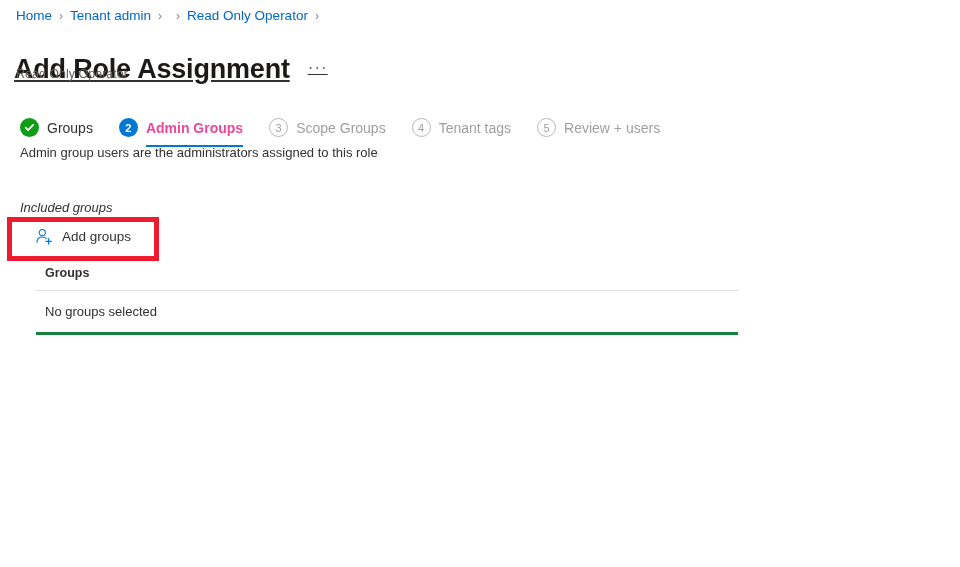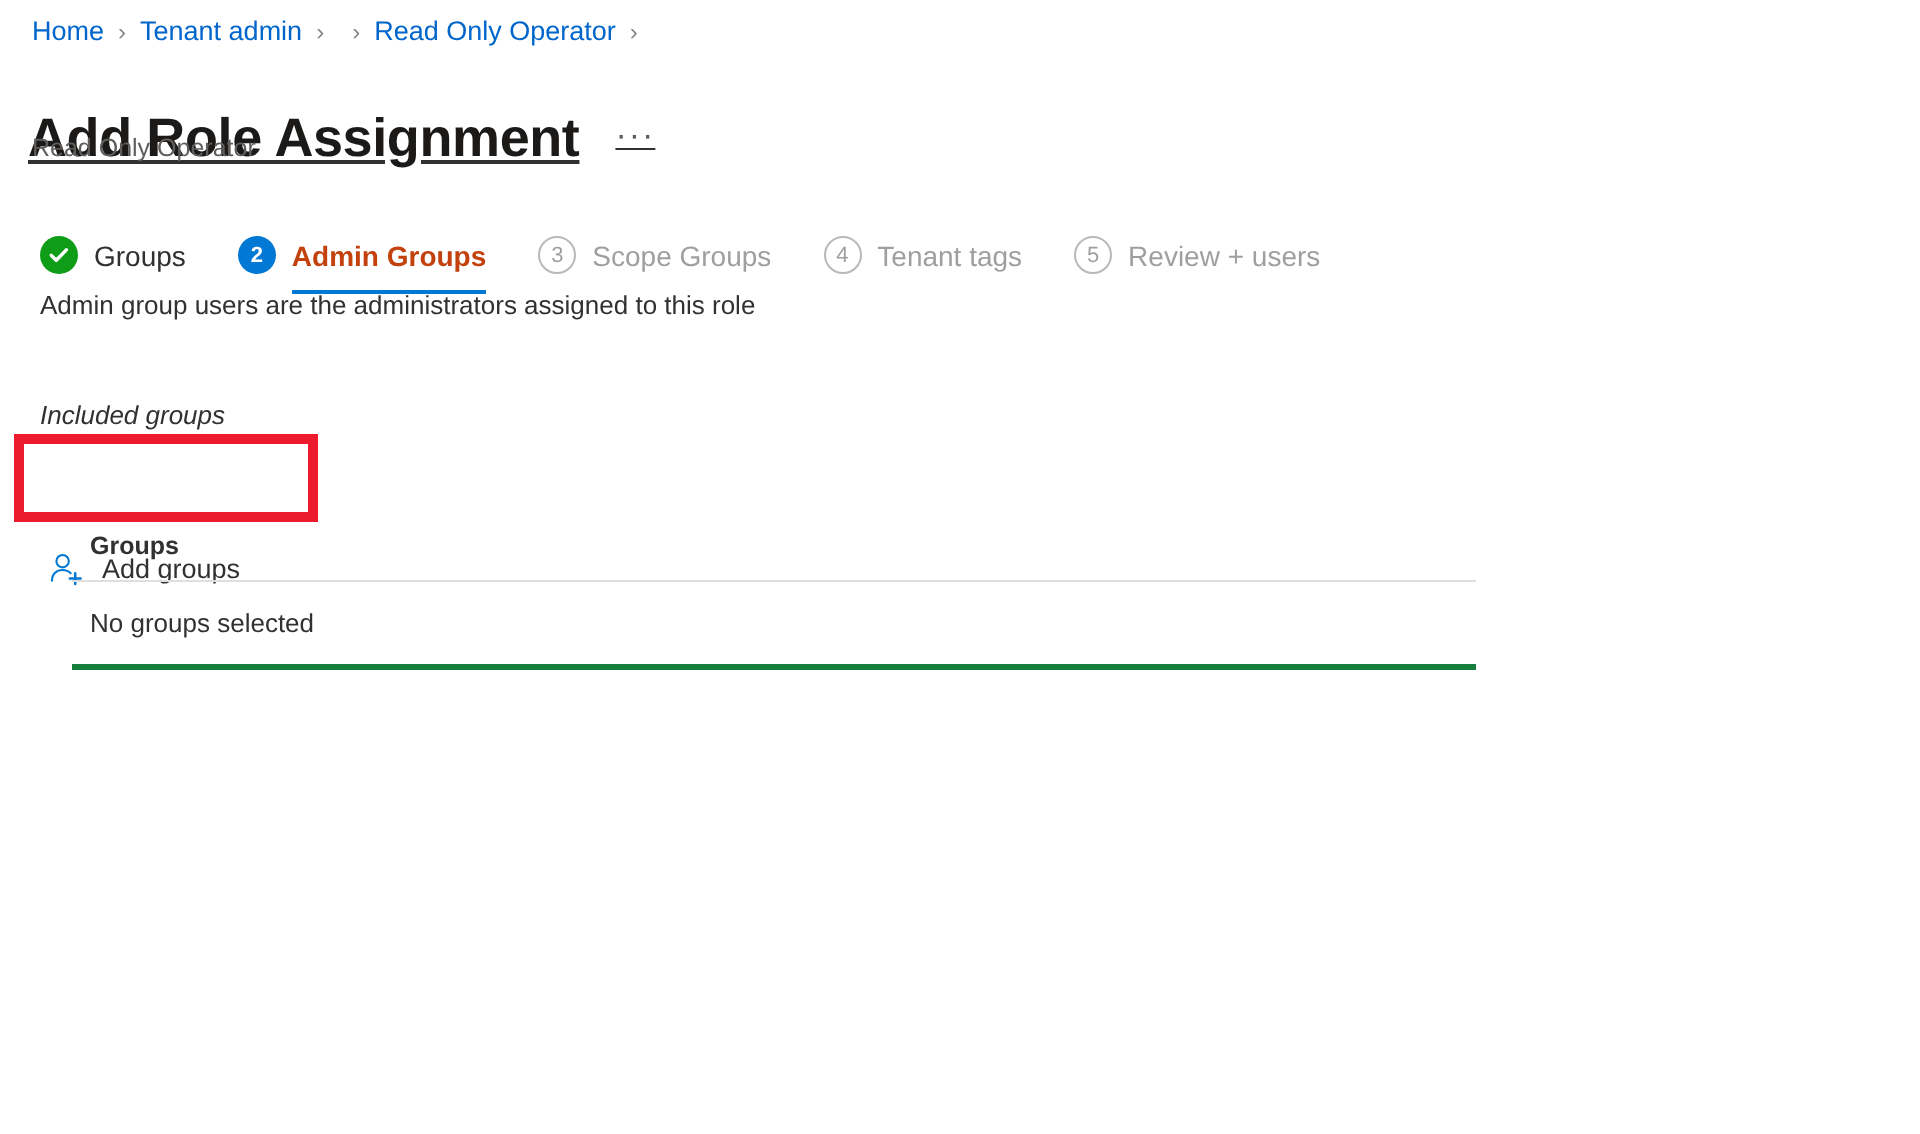--- a/index.html
+++ b/index.html
@@ -116,21 +116,21 @@
     border: 1px solid #b9b9b9;
     color: #a19f9d;
     background: #ffffff;
   }
   .step-label {
     font-size: 14px;
     line-height: 18px;
     white-space: nowrap;
   }
   .step.done .step-label   { color: #323130; }
-  .step.current .step-label{ color: #c2410c; font-weight: 700; }
+  .step.current .step-label{ color: #ec4899; font-weight: 700; }
   .step.pending .step-label{ color: #a19f9d; }
   .step.current .underline {
     position: absolute;
     left: 27px;
     right: 0;
     bottom: 0;
     height: 2px;
     background: #0078d4;
   }
 
@@ -158,30 +158,29 @@
     position: absolute;
     left: 7px;
     top: 217px;
     width: 152px;
     height: 44px;
     border: 5px solid #ed1b2e;
     box-sizing: border-box;
   }
   .add-groups-btn {
     position: absolute;
-    left: 24px;
+    left: 35px;
     top: 228px;
     display: flex;
     align-items: center;
     cursor: pointer;
     background: transparent;
     border: none;
     padding: 0;
     font-family: inherit;
-    margin-top: 48px;
   }
   .add-groups-btn .icon {
     width: 18px;
     height: 18px;
     margin-right: 9px;
     display: block;
     flex: 0 0 18px;
   }
   .add-groups-btn .label {
     font-size: 13.5px;

